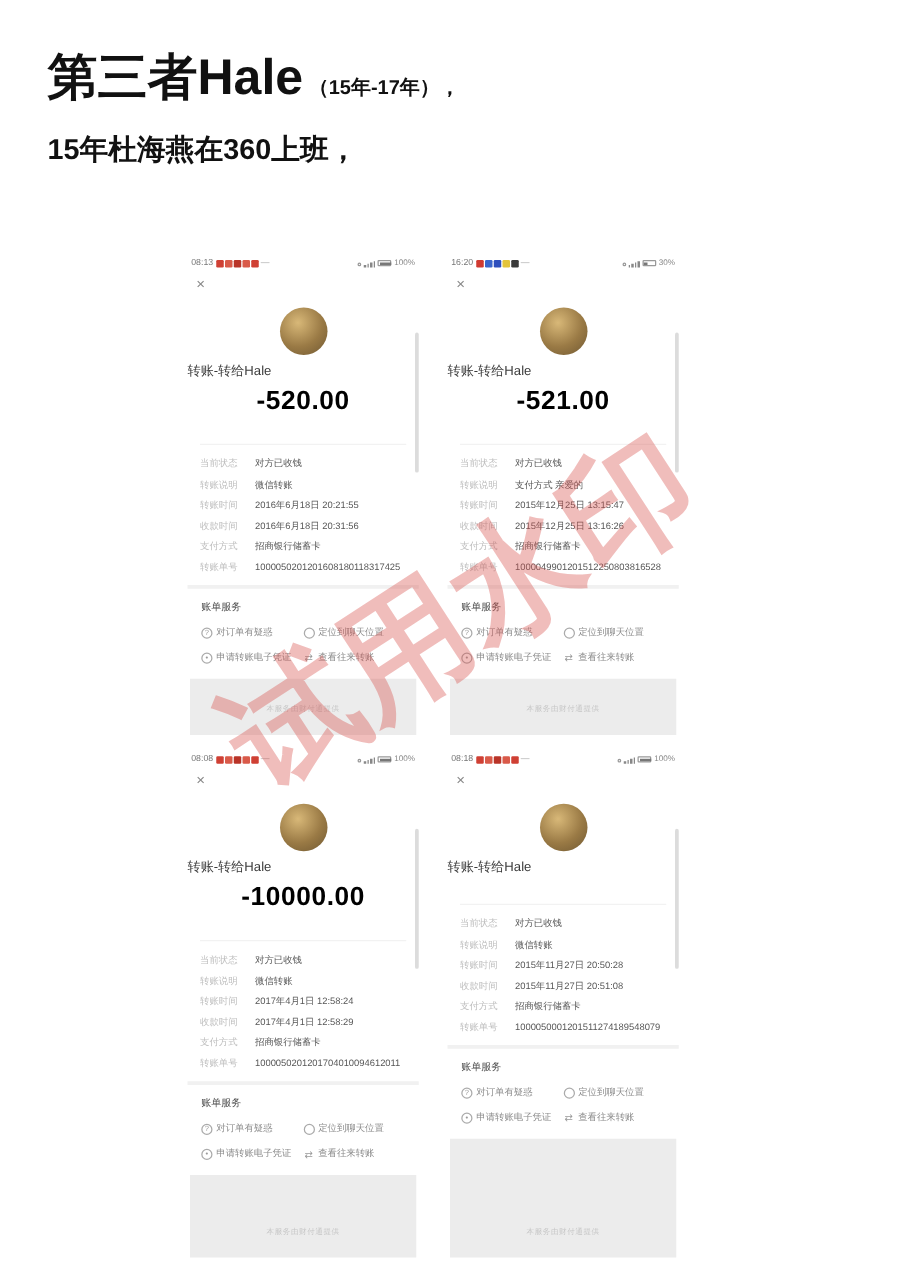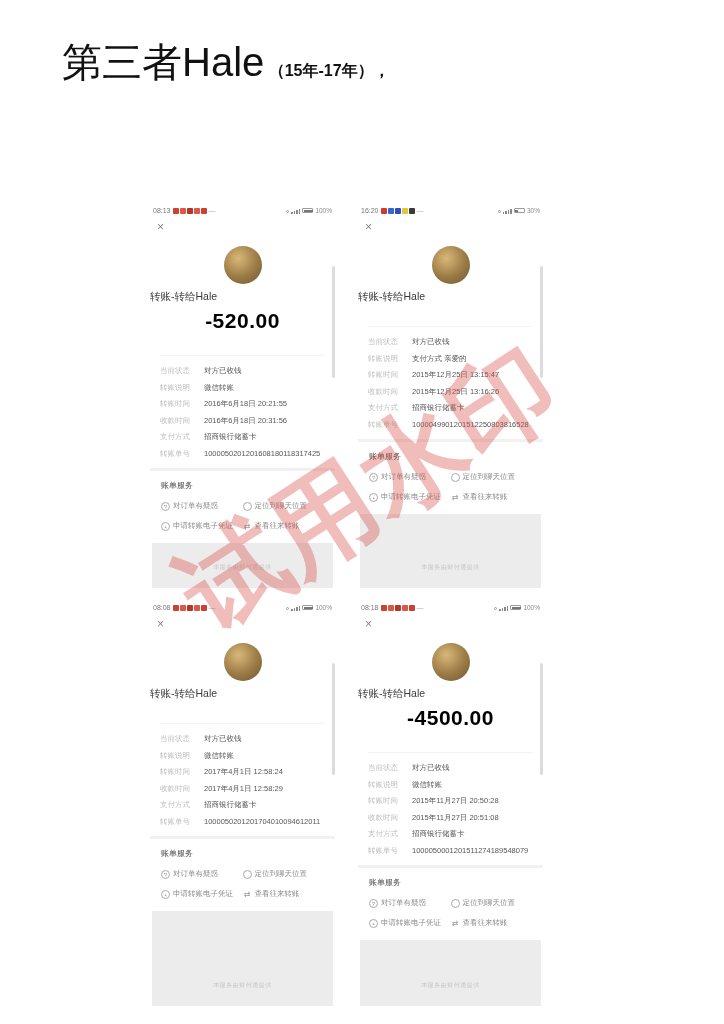--- a/index.html
+++ b/index.html
@@ -8,21 +8,21 @@
     background:#ffffff;
     font-family:"Liberation Sans", sans-serif;
     position:relative;
     overflow:hidden;
     color:#111;
   }
 
   
   .header { position:absolute; left:38px; top:40px; width:656px; }
   .title-line { line-height:1.1; margin-bottom:18px; }
-  .title-main { font-size:40px; font-weight:400;margin-left:24px; }
+  .title-main { font-size:40px; font-weight:700; }
   .title-note { font-size:16px; font-weight:700; }
   .para-line { font-size:23px; font-weight:700; line-height:1.5; }
 
   
   .grid {
     position:absolute; left:150px; top:204px;
     display:grid; grid-template-columns:185px 185px;
     column-gap:23px; row-gap:10px;
   }
   .phone {
@@ -98,20 +98,21 @@
   }
 </style>
 </head>
 <body>
 
 <div class="header">
   <div class="title-line">
     <span class="title-main">第三者Hale</span>
     <span class="title-note">（15年-17年），</span>
   </div>
+  <div class="para-line">15年杜海燕在360上班，</div>
 </div>
 
 <div class="grid">
 
   <div class="phone r1">
     <div class="statusbar">
       <span class="sb-time">08:13</span>
       <span class="badges">
         <span class="badge" style="background: rgb(207, 64, 52);"></span>
         <span class="badge" style="background: rgb(217, 90, 73);"></span>
@@ -209,20 +210,21 @@
             <i></i>
             <i></i>
           </span>
         <span class="batt f30"></span>
         <span class="sb-pct">30%</span>
       </span>
     </div>
     <div class="close-btn">×</div>
     <div class="avatar"></div>
     <div class="payee">转账-转给Hale</div>
+    <div class="amount">-521.00</div>
     <div class="details">
       <div class="drow">
         <span class="dlabel">当前状态</span>
         <span class="dvalue">对方已收钱</span>
       </div>
       <div class="drow">
         <span class="dlabel">转账说明</span>
         <span class="dvalue">支付方式 亲爱的</span>
       </div>
       <div class="drow">
@@ -289,20 +291,21 @@
             <i></i>
             <i></i>
           </span>
         <span class="batt f100"></span>
         <span class="sb-pct">100%</span>
       </span>
     </div>
     <div class="close-btn">×</div>
     <div class="avatar"></div>
     <div class="payee">转账-转给Hale</div>
+    <div class="amount">-10000.00</div>
     <div class="details">
       <div class="drow">
         <span class="dlabel">当前状态</span>
         <span class="dvalue">对方已收钱</span>
       </div>
       <div class="drow">
         <span class="dlabel">转账说明</span>
         <span class="dvalue">微信转账</span>
       </div>
       <div class="drow">
@@ -369,21 +372,20 @@
             <i></i>
             <i></i>
           </span>
         <span class="batt f100"></span>
         <span class="sb-pct">100%</span>
       </span>
     </div>
     <div class="close-btn">×</div>
     <div class="avatar"></div>
     <div class="payee">转账-转给Hale</div>
-    <div class="amount">-4500.00</div>
     <div class="details">
       <div class="drow">
         <span class="dlabel">当前状态</span>
         <span class="dvalue">对方已收钱</span>
       </div>
       <div class="drow">
         <span class="dlabel">转账说明</span>
         <span class="dvalue">微信转账</span>
       </div>
       <div class="drow">

